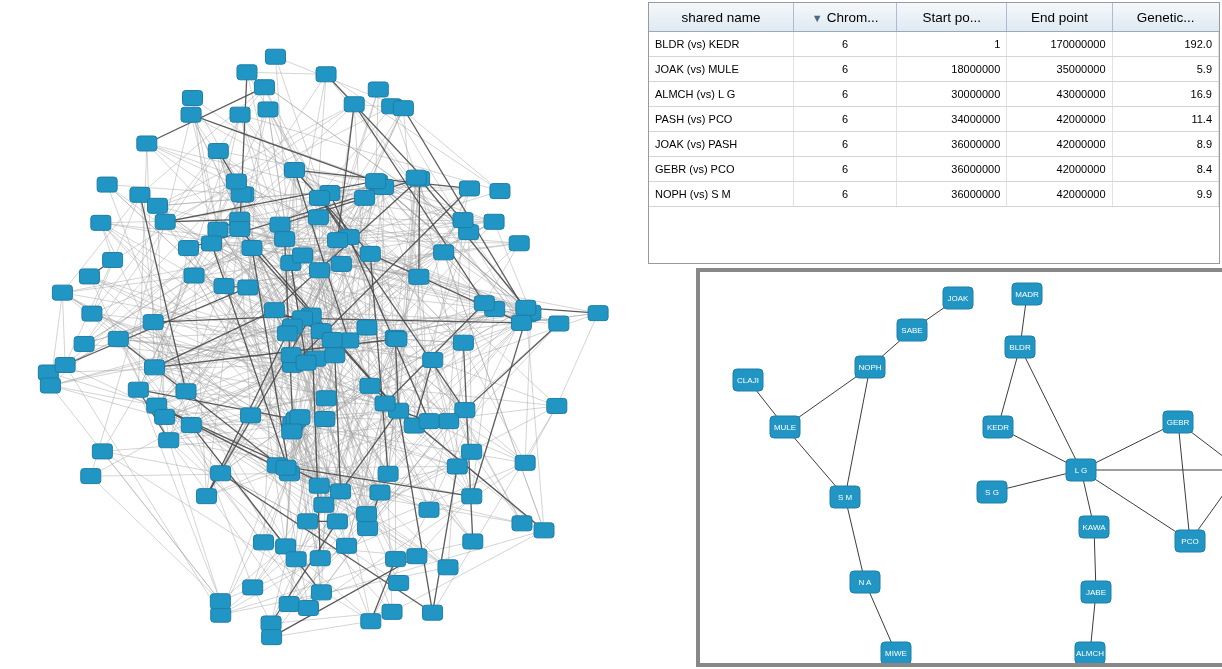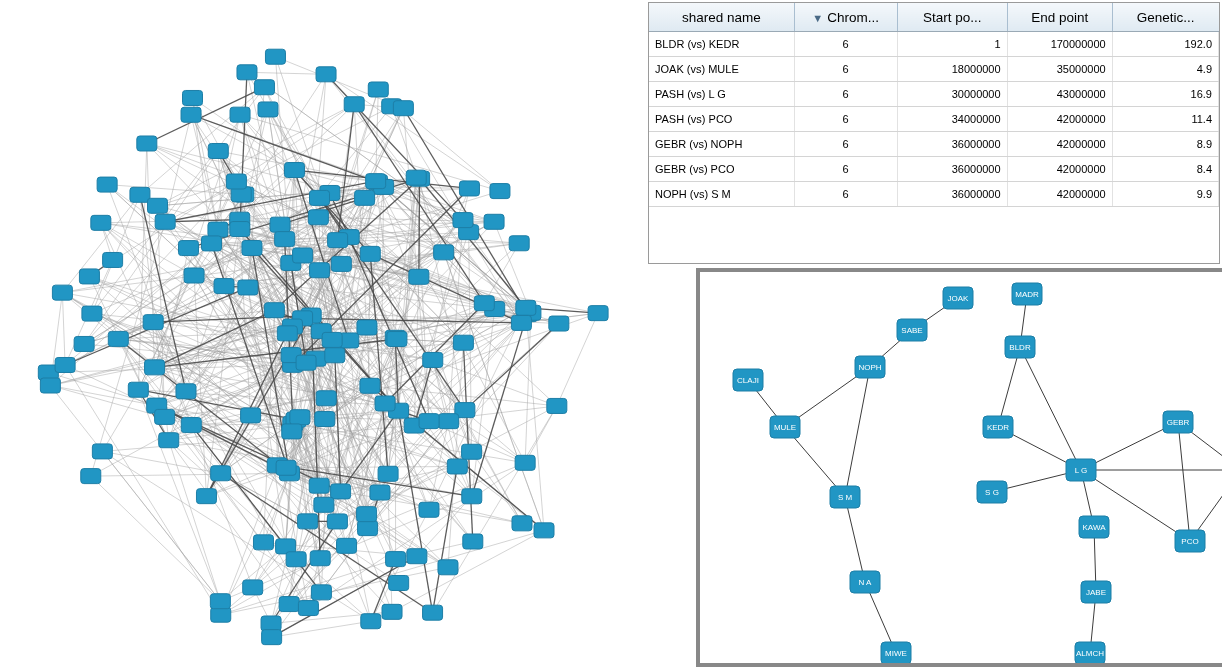--- a/index.html
+++ b/index.html
@@ -1360,38 +1360,38 @@
           <td class="center">6</td>
           <td class="right">1</td>
           <td class="right">170000000</td>
           <td class="right">192.0</td>
         </tr>
         <tr>
           <td class="left">JOAK (vs) MULE</td>
           <td class="center">6</td>
           <td class="right">18000000</td>
           <td class="right">35000000</td>
-          <td class="right">4.9</td>
+          <td class="right">5.9</td>
         </tr>
         <tr>
-          <td class="left">PASH (vs) L G</td>
+          <td class="left">ALMCH (vs) L G</td>
           <td class="center">6</td>
           <td class="right">30000000</td>
           <td class="right">43000000</td>
           <td class="right">16.9</td>
         </tr>
         <tr>
           <td class="left">PASH (vs) PCO</td>
           <td class="center">6</td>
           <td class="right">34000000</td>
           <td class="right">42000000</td>
           <td class="right">11.4</td>
         </tr>
         <tr>
-          <td class="left">GEBR (vs) NOPH</td>
+          <td class="left">JOAK (vs) PASH</td>
           <td class="center">6</td>
           <td class="right">36000000</td>
           <td class="right">42000000</td>
           <td class="right">8.9</td>
         </tr>
         <tr>
           <td class="left">GEBR (vs) PCO</td>
           <td class="center">6</td>
           <td class="right">36000000</td>
           <td class="right">42000000</td>

